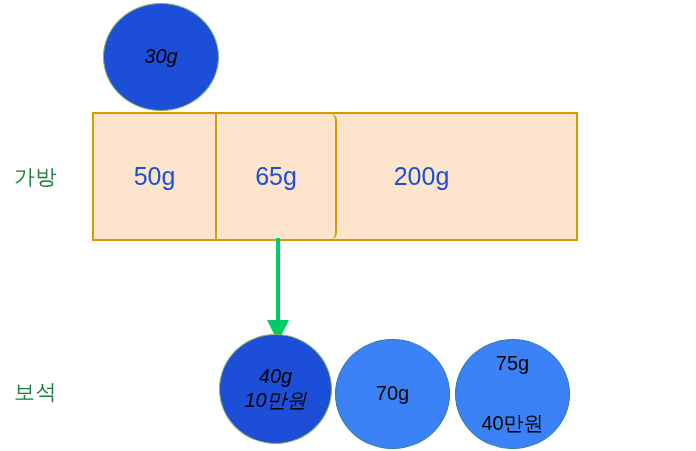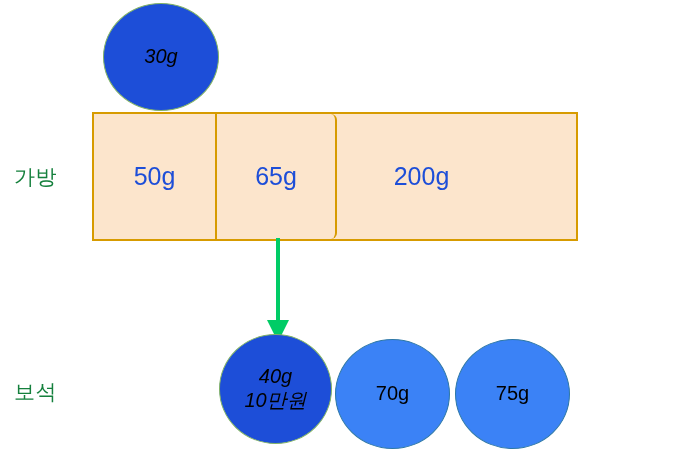--- a/index.html
+++ b/index.html
@@ -132,16 +132,17 @@
     <span>40g</span>
     <span>10만원</span>
   </div>
 
   <div class="bubble blue" id="bubble-b1">
     <span>70g</span>
   </div>
 
   <div class="bubble blue" id="bubble-b2">
     <span>75g</span>
+    <span>40만원</span>
   </div>
 
 
 </div>
 
 </body></html>

